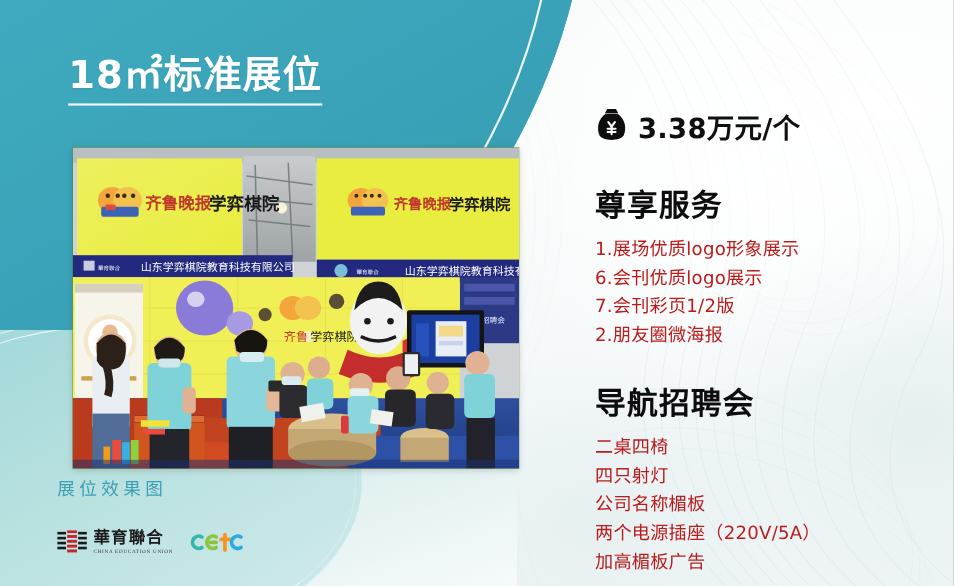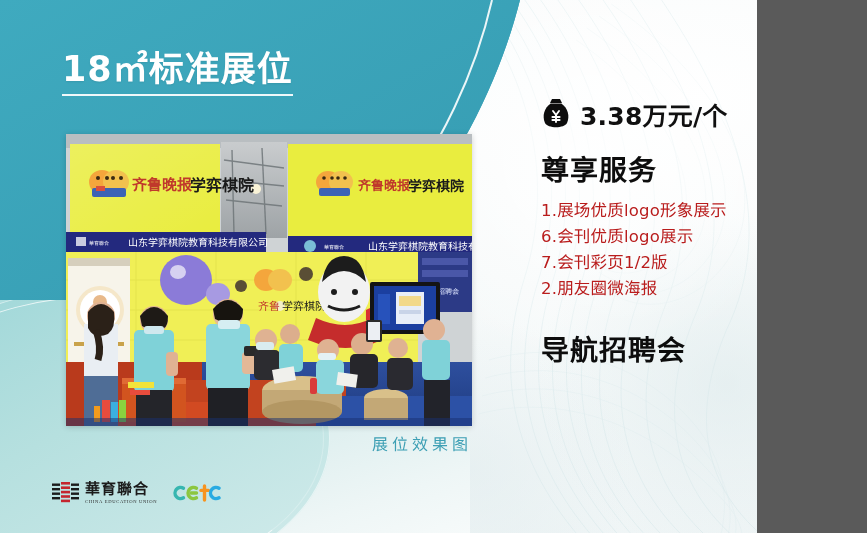--- a/index.html
+++ b/index.html
@@ -2,21 +2,21 @@
 <html lang="zh-CN"><head>
 <meta charset="utf-8">
 <title>18㎡标准展位</title>
 <style>
   * { margin:0; padding:0; box-sizing:border-box; }
   html,body{ background:#5a5a5a; }
   body{ font-family:"Liberation Sans","DejaVu Sans",sans-serif; }
 
   .slide{
     position:relative;
-    width:757px; height:533px;
+    width:867px; height:533px;
     overflow:hidden;
     background:#ffffff;
   }
 
   
   .paper-bg{
     position:absolute; inset:0;
     background:
       radial-gradient(ellipse 120% 90% at 92% 18%, rgba(255,255,255,0.95) 0%, rgba(247,250,250,0.9) 45%, rgba(238,244,245,0.85) 100%),
       linear-gradient(180deg,#fdfefe 0%,#f4f8f8 55%,#eef4f5 100%);
@@ -92,38 +92,38 @@
   .photo{
     position:absolute; left:66px; top:134px;
     width:406px; height:292px;
     overflow:hidden;
     box-shadow:0 1px 6px rgba(0,0,0,0.18);
     background:#4d7c0f;
     z-index:7;
   }
   .photo svg{ display:block; width:406px; height:292px; }
   .photo-caption{
-    position:absolute; left:66px; top:431px; width:406px;
-    text-align:right;
+    position:absolute; left:52px; top:431px; width:406px;
+    text-align:left;
     color:#3d9fb4;
     font-size:16px;
     letter-spacing:4px;
     font-weight:500;
     z-index:8;
     font-family:"DejaVu Sans","Liberation Sans",sans-serif;
   }
 
   
   .right-col{
     position:absolute; left:541px; top:96px; width:320px;
     z-index:6;
   }
   .price-row{
     display:flex; align-items:center; gap:9px;
-    margin-bottom:16px;
+    margin-bottom:32px;
   }
   .bag-icon{ width:30px; height:32px; flex:0 0 auto; }
   .price-text{
     color:#101010;
     font-size:25px;
     font-weight:bold;
     letter-spacing:0.2px;
     white-space:nowrap;
     font-family:"DejaVu Sans","Liberation Sans",sans-serif;
   }
@@ -486,20 +486,27 @@
     <ul class="sec-list">
       <li>1.展场优质logo形象展示</li>
       <li>6.会刊优质logo展示</li>
       <li>7.会刊彩页1/2版</li>
       <li>2.朋友圈微海报</li>
     </ul>
 
     <div class="block-gap"></div>
 
     <div class="sec-head">导航招聘会</div>
+    <ul class="sec-list">
+      <li>二桌四椅</li>
+      <li>四只射灯</li>
+      <li>公司名称楣板</li>
+      <li>两个电源插座（220V/5A）</li>
+      <li>加高楣板广告</li>
+    </ul>
   </div>
 
   <div class="footer-logos">
     <div class="logo-hy">
       <span class="hy-mark">
         <svg viewBox="0 0 27 22" xmlns="http://www.w3.org/2000/svg">
           <g fill="#1b1b1b">
             <rect x="0" y="1.5" width="8" height="2.4"></rect>
             <rect x="0" y="6" width="8" height="2.4"></rect>
             <rect x="0" y="10.5" width="8" height="2.4"></rect>

